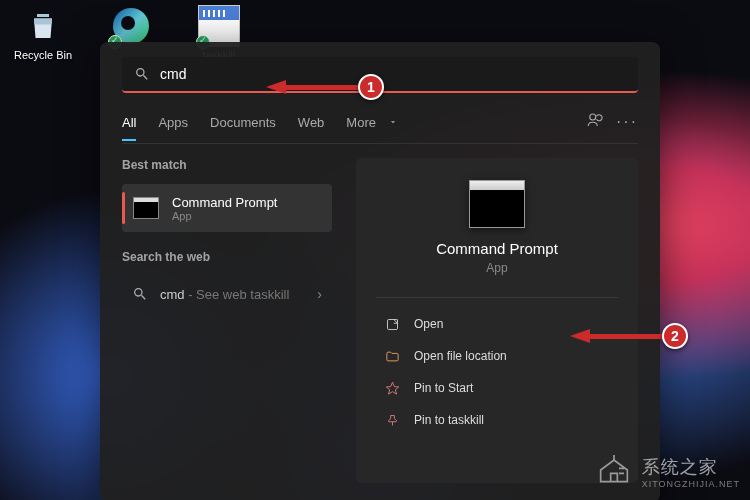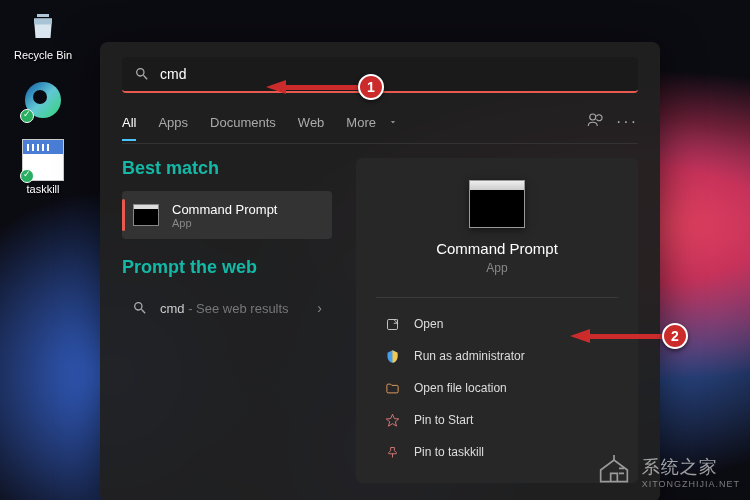--- a/index.html
+++ b/index.html
@@ -7,21 +7,21 @@
     
     .desktop-bg {
       position: absolute; top: 0; left: 0; width: 100%; height: 100%;
       background: radial-gradient(ellipse at 85% 45%, #e84560 0%, #c7325a 15%, transparent 40%),
                   radial-gradient(ellipse at 75% 60%, #1a5fa8 0%, #2b4a8c 20%, transparent 45%),
                   radial-gradient(circle at 15% 75%, #3868d8 0%, transparent 25%),
                   radial-gradient(circle at 50% 90%, #4452b8 0%, transparent 30%),
                   #0b0b12;
     }
     
-    .desktop-icons { position: absolute; top: 5px; left: 8px; display: flex; flex-direction: column; gap: 18px; z-index: 1; }
+    .desktop-icons { position: absolute; top: 5px; left: 8px; display: flex; flex-direction: row; gap: 18px; z-index: 1; }
     .desktop-icon { display: flex; flex-direction: column; align-items: center; width: 70px; cursor: pointer; }
     .desktop-icon-image { width: 42px; height: 42px; display: flex; align-items: center; justify-content: center; position: relative; }
     .desktop-icon-label { color: #fff; font-size: 11px; text-align: center; margin-top: 2px; text-shadow: 1px 1px 2px rgba(0,0,0,0.8); }
     
     .recycle-bin svg { width: 36px; height: 36px; }
     .edge-icon { width: 36px; height: 36px; background: linear-gradient(135deg, #0c59a4, #62c7d5, #36d676); border-radius: 50%; position: relative; }
     .edge-icon::after { content: ''; position: absolute; top: 8px; left: 8px; width: 14px; height: 14px; border-radius: 50%; background: #0a0a12; }
     .taskkill-icon { width: 42px; height: 42px; background: linear-gradient(to bottom, #4a7dd5 35%, #fff 35%); border: 1px solid #ccc; position: relative; }
     .taskkill-icon::after { content: ''; position: absolute; top: 4px; left: 4px; width: 22px; height: 7px; background: repeating-linear-gradient(to right, #fff 0 2px, transparent 2px 5px); }
     .badge-check { position: absolute; bottom: -2px; left: -2px; width: 14px; height: 14px; background: #27ae60; border-radius: 50%; border: 1px solid #fff; }
@@ -47,21 +47,21 @@
     .tab.active { color: #fff; }
     .tab.active::after { content: ''; position: absolute; bottom: -11px; left: 0; right: 0; height: 2px; background: #4cc2ff; }
     .tab-more { display: flex; align-items: center; gap: 12px; }
     .tabs-right { margin-left: auto; display: flex; gap: 12px; align-items: center; }
     .tabs-right svg { width: 18px; height: 18px; }
     
     .content { display: flex; margin-top: 14px; height: calc(100% - 120px); }
     .content-left { flex: 0 0 246px; padding: 0 14px 0 22px; }
     .content-right { flex: 1; padding: 0 22px 0 10px; }
     
-    .section-label { color: #14b8a6; font-size: 18px; margin-bottom: 12px; font-weight: 600; }
+    .section-label { color: #a3a3a3; font-size: 12px; margin-bottom: 12px; font-weight: 600; }
     
     .result-item {
       display: flex; align-items: center; gap: 12px; padding: 10px 10px; border-radius: 4px;
       cursor: pointer; position: relative;
     }
     .result-item.highlighted { background: #333333; }
     .result-item.highlighted::before { content: ''; position: absolute; left: 0; top: 8px; bottom: 8px; width: 3px; background: #e85a4f; border-radius: 2px; }
     .result-icon { width: 28px; height: 28px; display: flex; align-items: center; justify-content: center; }
     .result-icon .cmd-small { width: 26px; height: 22px; background: #000; border: 1px solid #888; position: relative; }
     .result-icon .cmd-small::before { content: ''; position: absolute; top: 0; left: 0; right: 0; height: 4px; background: #ddd; }
@@ -172,26 +172,26 @@
       <div class="result-item highlighted">
         <div class="result-icon">
             <div class="cmd-small"></div>
           </div>
         <div class="result-text">
           <div class="result-title">Command Prompt</div>
           <div class="result-sub">App</div>
         </div>
       </div>
 
-      <div class="section-label" style="margin-top:18px">Prompt the web</div>
+      <div class="section-label" style="margin-top:18px">Search the web</div>
       <div class="web-item">
         <svg viewBox="0 0 24 24">
             <path d="M15.5 14h-.79l-.28-.27a6.5 6.5 0 1 0-.7.7l.27.28v.79l5 4.99L20.49 19zm-6 0A4.5 4.5 0 1 1 14 9.5 4.5 4.5 0 0 1 9.5 14"></path>
           </svg>
-        <div class="web-text"><span>cmd</span><span class="dim"> - See web results</span></div>
+        <div class="web-text"><span>cmd</span><span class="dim"> - See web taskkill</span></div>
         <div class="chev">›</div>
       </div>
     </div>
 
     <div class="content-right">
       <div class="detail-panel">
         <div class="detail-header">
           <div class="detail-icon"></div>
           <div class="detail-title">Command Prompt</div>
           <div class="detail-sub">App</div>
@@ -202,29 +202,20 @@
             <span class="action-icon">
                 <svg viewBox="0 0 24 24" fill="none" stroke="#ccc" stroke-width="1.5">
                   <rect x="4" y="4" width="16" height="16" rx="2"></rect>
                   <path d="M14 4l6 6M14 10h6V4"></path>
                 </svg>
               </span>
             <span>Open</span>
           </div>
           <div class="action-item">
             <span class="action-icon">
-                <svg viewBox="0 0 24 24">
-                  <path fill="#4a9de8" d="M12 2L4 6v6c0 5 3.4 9.7 8 10 4.6-.3 8-5 8-10V6z"></path>
-                  <path fill="#f5c84c" d="M12 2v20c4.6-.3 8-5 8-10V6z"></path>
-                </svg>
-              </span>
-            <span>Run as administrator</span>
-          </div>
-          <div class="action-item">
-            <span class="action-icon">
                 <svg viewBox="0 0 24 24" fill="none" stroke="#e8a05c" stroke-width="1.5">
                   <path d="M3 7a2 2 0 012-2h4l2 2h8a2 2 0 012 2v8a2 2 0 01-2 2H5a2 2 0 01-2-2z"></path>
                 </svg>
               </span>
             <span>Open file location</span>
           </div>
           <div class="action-item">
             <span class="action-icon">
                 <svg viewBox="0 0 24 24" fill="none" stroke="#d67a7a" stroke-width="1.5">
                   <path d="M12 2l3 7 7 .5-5.5 4.5 2 7L12 17l-6.5 4 2-7L2 9.5 9 9z"></path>

